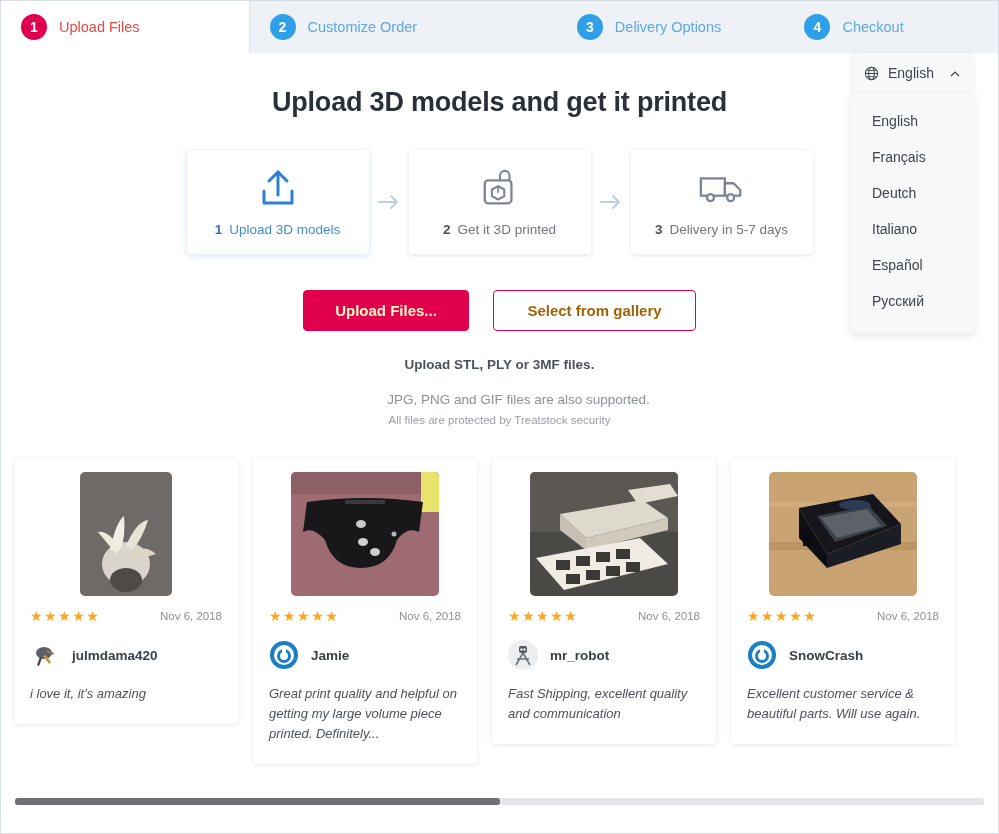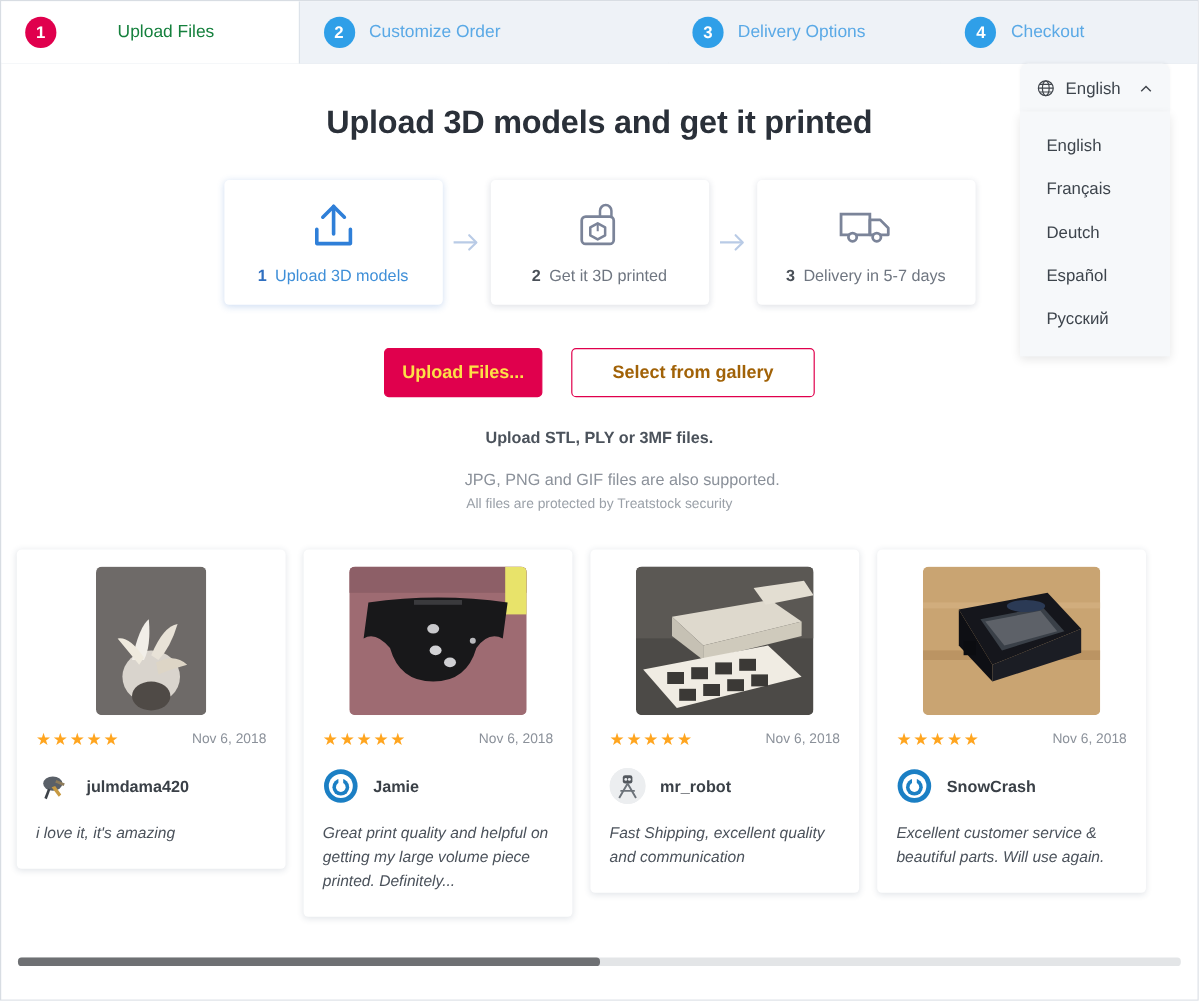--- a/index.html
+++ b/index.html
@@ -58,21 +58,21 @@
     display: flex; align-items: center; justify-content: center;
     flex: 0 0 auto;
   }
   .step-tab.active .step-num { background: #e0004d; }
 
   .step-label {
     font-size: 14.5px;
     color: #5aa9e6;
     white-space: nowrap;
   }
-  .step-tab.active .step-label { color: #15803d; margin-left: 39px; }
+  .step-tab.active .step-label { color: #ef4444; }
 
   
   .lang-wrap {
     position: absolute;
     top: 52px;
     right: 23px;
     width: 125px;
     z-index: 40;
   }
   .lang-button {
@@ -165,23 +165,23 @@
   }
   .btn {
     height: 41px;
     border-radius: 4px;
     font-size: 15px;
     font-weight: bold;
     display: flex; align-items: center; justify-content: center;
     cursor: pointer;
   }
   .btn-primary {
-    width: 132px;
+    width: 166px;
     background: #e0004d;
-    color: #fde047;
+    color: #fef9c3;
     border: 1px solid #e0004d;
   }
   .btn-outline {
     width: 203px;
     background: #ffffff;
     color: #a16207;
     border: 1.5px solid #e0004d;
   }
 
   .hint-strong {
@@ -308,20 +308,21 @@
       <span class="chev">
         <svg viewBox="0 0 12 12" width="12" height="12">
           <polyline points="2,8 6,4 10,8" fill="none" stroke="#41464d" stroke-width="1.2"></polyline>
         </svg>
       </span>
     </div>
     <div class="lang-menu">
       <div class="lang-item">English</div>
       <div class="lang-item">Français</div>
       <div class="lang-item">Deutch</div>
+      <div class="lang-item">Italiano</div>
       <div class="lang-item">Español</div>
       <div class="lang-item">Русский</div>
     </div>
   </div>
 
   <div class="content">
 
     <h1 class="page-title">Upload 3D models and get it printed</h1>
 
     <div class="steps-row">

